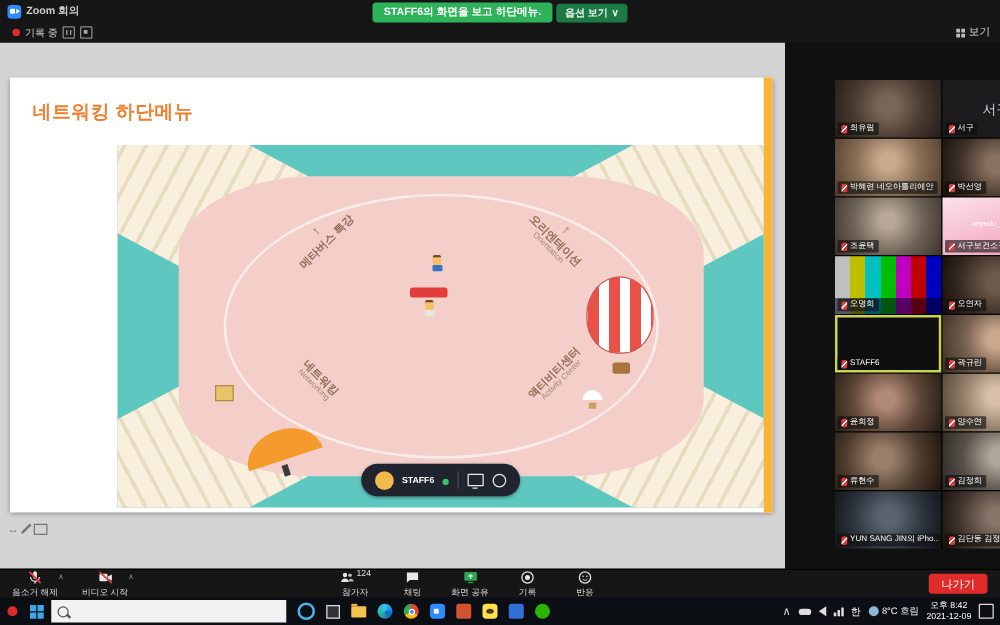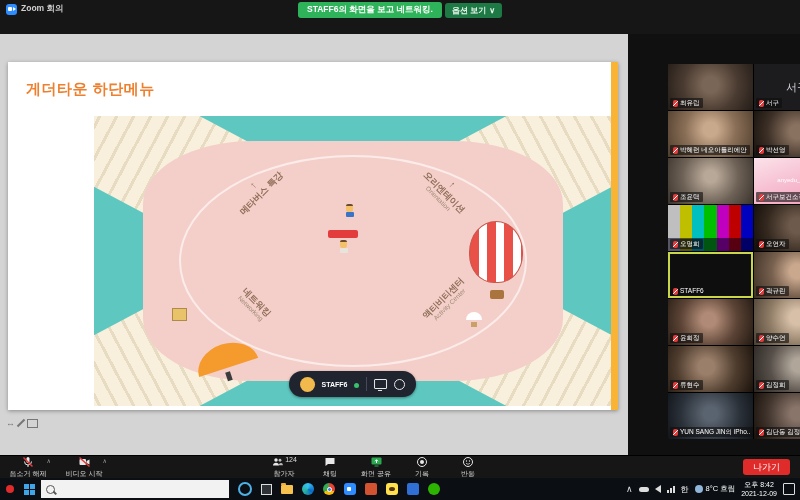--- a/index.html
+++ b/index.html
@@ -154,32 +154,47 @@
 </head>
 <body>
 
 <div class="screen">
 
   <div class="topbar">
     <div class="tb-row1">
       <span class="zoom-logo"></span>
       <span class="app-title">Zoom 회의</span>
       <div class="banner-wrap">
-        <span class="banner">STAFF6의 화면을 보고 네트워킹.</span>
+        <span class="banner">STAFF6의 화면을 보고 하단메뉴.</span>
         <span class="options-btn">
           <span>옵션 보기</span>
           <span>∨</span>
         </span>
       </div>
     </div>
+    <div class="tb-row2">
+      <span class="rec-dot"></span>
+      <span class="rec-label">기록 중</span>
+      <span class="rec-btn pause"></span>
+      <span class="rec-btn stop"></span>
+      <span class="view-btn">
+        <span class="grid-ic">
+            <span></span>
+            <span></span>
+            <span></span>
+            <span></span>
+          </span>
+        <span>보기</span>
+      </span>
+    </div>
   </div>
 
   <div class="share">
     <div class="slide">
-      <div class="slide-title">게더타운 하단메뉴</div>
+      <div class="slide-title">네트워킹 하단메뉴</div>
       <div class="slide-strip"></div>
 
       <div class="map">
         <div class="band a"></div>
         <div class="band b"></div>
         <div class="plaza"></div>
 
         <div class="mlbl mlbl-tl">
           <span class="arrow">↑</span>
           <span>메타버스 특강</span>

